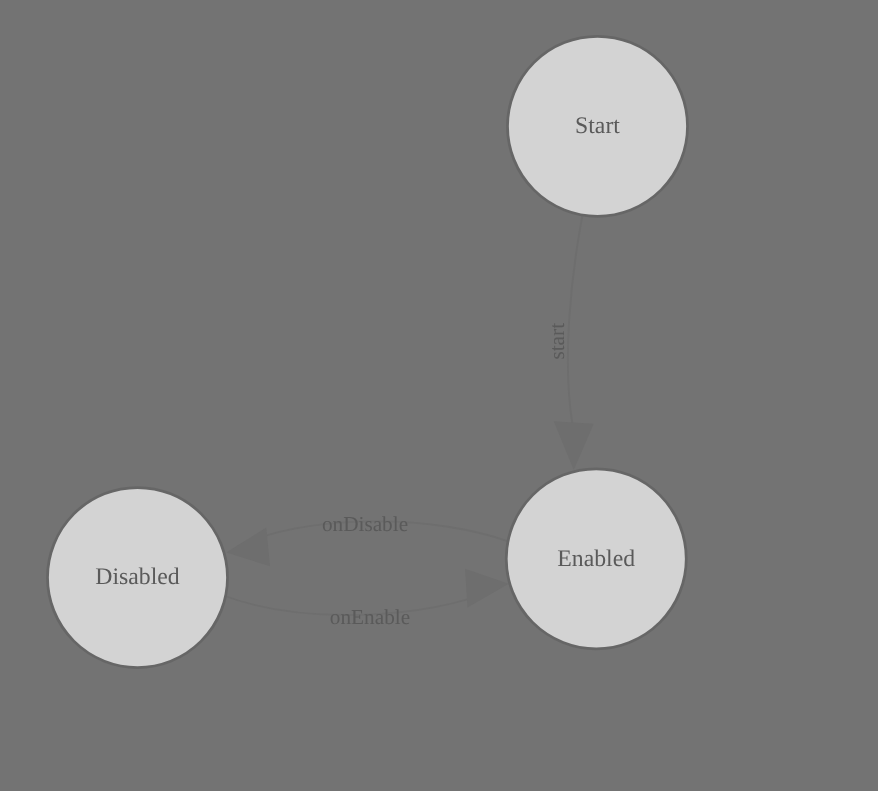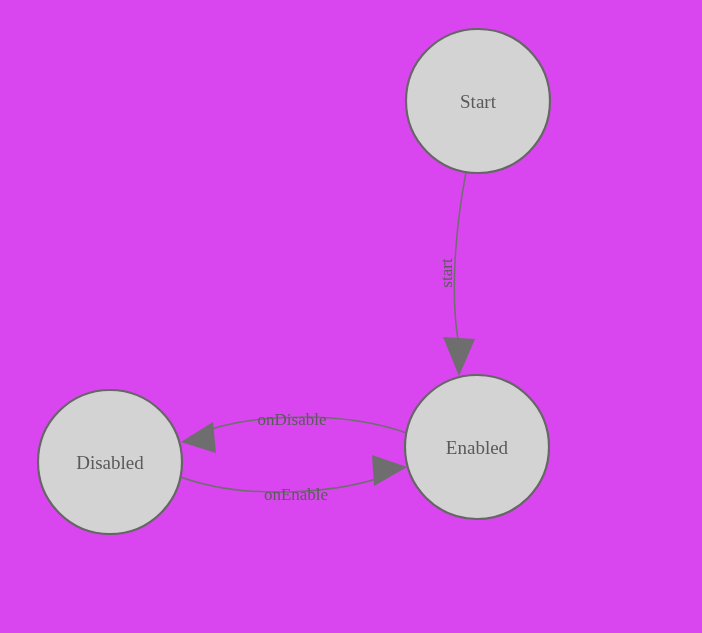--- a/index.html
+++ b/index.html
@@ -10,21 +10,21 @@
   body {
     width: 702px;
     height: 633px;
     overflow: hidden;
     font-family: "Liberation Serif", "DejaVu Serif", serif;
   }
   #diagram-canvas {
     position: relative;
     width: 702px;
     height: 633px;
-    background: #d946ef;
+    background: #737373;
   }
   #diagram-svg {
     position: absolute;
     top: 0;
     left: 0;
     display: block;
   }
   .node-shape {
     fill: #d3d3d3;
     stroke: #666666;

